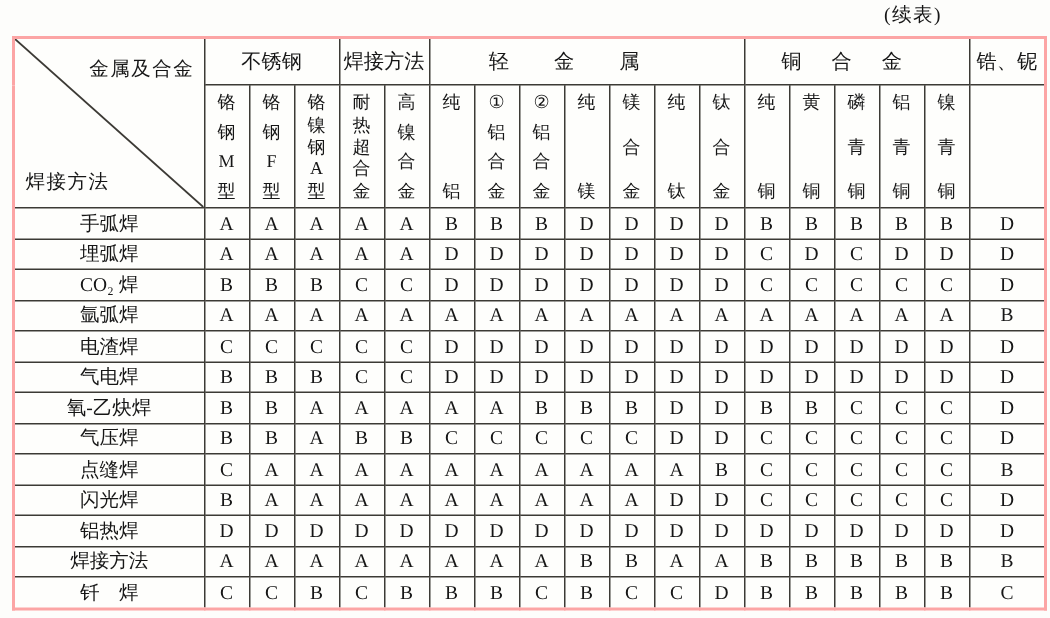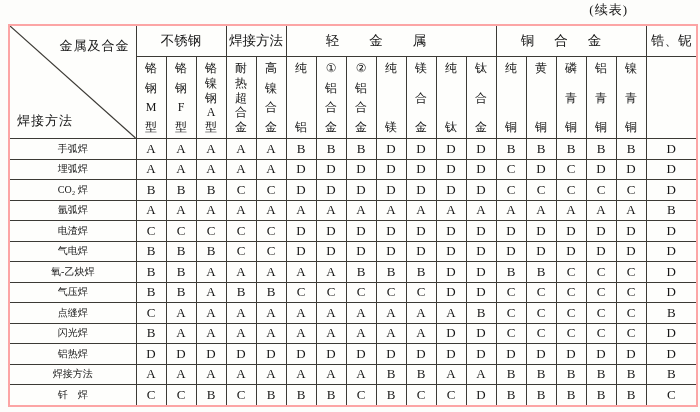--- a/index.html
+++ b/index.html
@@ -36,21 +36,21 @@
     display:flex;flex-direction:column;
     justify-content:space-between;align-items:center;
     height:71px;margin:5px auto;
     font-size:12px;line-height:1;
   }
   .corner{position:relative;padding:0;}
   .corner svg{position:absolute;left:0;top:0;width:100%;height:100%;display:block;}
   .corner .tr-label{position:absolute;top:11px;right:6px;font-size:13px;letter-spacing:1px;}
   .corner .bl-label{position:absolute;bottom:8px;left:7px;font-size:13px;letter-spacing:1px;}
   tbody td.val{height:19.5px;font-size:13px;font-family:"Liberation Serif","DejaVu Serif",serif;}
-  tbody th.method{font-size:10px;height:19.5px;}
+  tbody th.method{font-size:13px;height:19.5px;}
 </style>
 </head>
 <body>
 
 <div class="sheet">
 
   <div class="continued">(续表)</div>
 
   <table class="grid">
     <colgroup id="cols">

